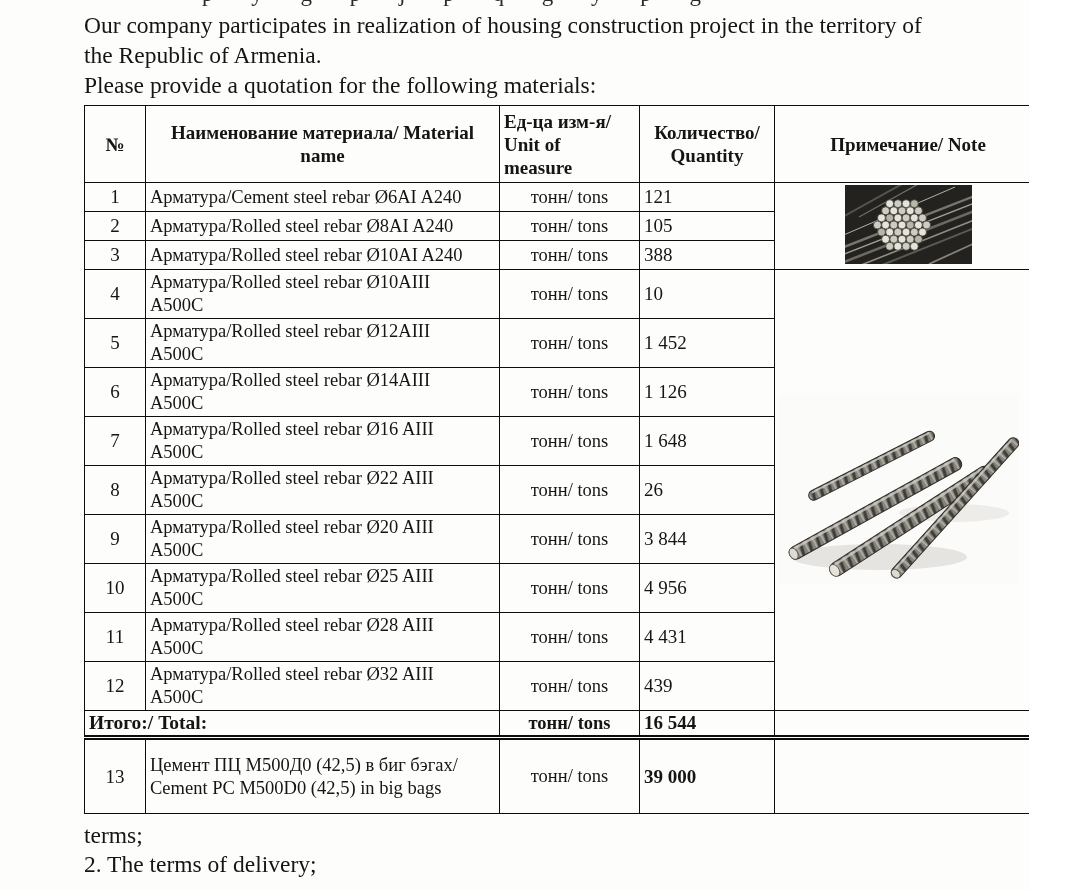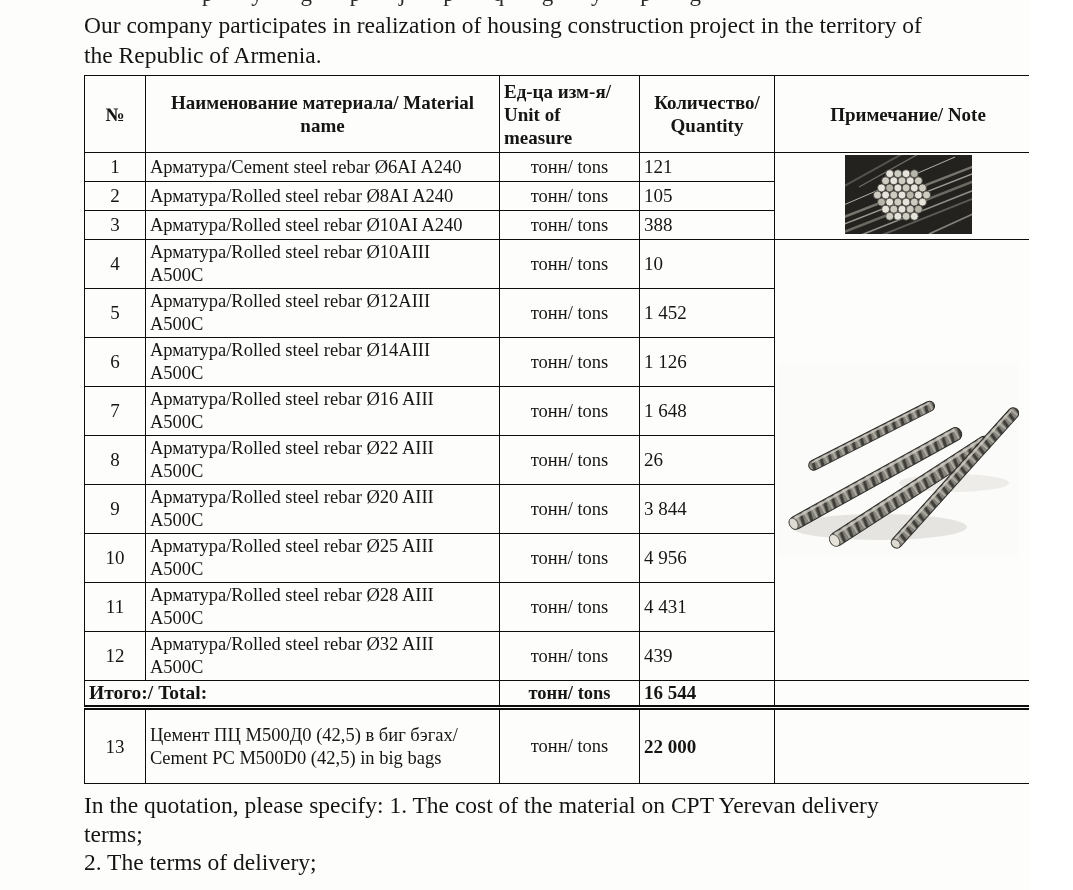--- a/index.html
+++ b/index.html
@@ -71,20 +71,21 @@
 
 <div class="page">
   <div class="content">
 
     <div class="cut-line">
       <span>p y g p j p q g y p g</span>
     </div>
 
     <p class="para first">Our company participates in realization of housing construction project in the territory of</p>
     <p class="para">the Republic of Armenia.</p>
+    <p class="para">Please provide a quotation for the following materials:</p>
 
     <table class="materials">
       <colgroup>
         <col style="width:61px">
           <col style="width:354px">
           <col style="width:140px">
         <col style="width:135px">
           <col style="width:267px">
       </colgroup>
       <thead>
@@ -272,26 +273,25 @@
           <td class="total-label" colspan="2">Итого:/ Total:</td>
           <td class="c-unit b">тонн/ tons</td>
           <td class="c-qty b">16 544</td>
           <td class="note-empty"></td>
         </tr>
         <tr class="cement-row">
           <td class="c-num">13</td>
           <td class="c-mat pre">Цемент ПЦ М500Д0 (42,5) в биг бэгах/
 Cement PC M500D0 (42,5) in big bags</td>
           <td class="c-unit">тонн/ tons</td>
-          <td class="c-qty b">22 000</td>
+          <td class="c-qty b">39 000</td>
           <td class="note-empty"></td>
         </tr>
       </tbody>
     </table>
 
     <div class="footer-block">
-      <p class="footer-line">In the quotation, please specify: 1. The cost of the material on CPT Yerevan delivery</p>
       <p class="footer-line">terms;</p>
       <p class="footer-line">2. The terms of delivery;</p>
     </div>
 
   </div>
 </div>
 
 </body></html>

